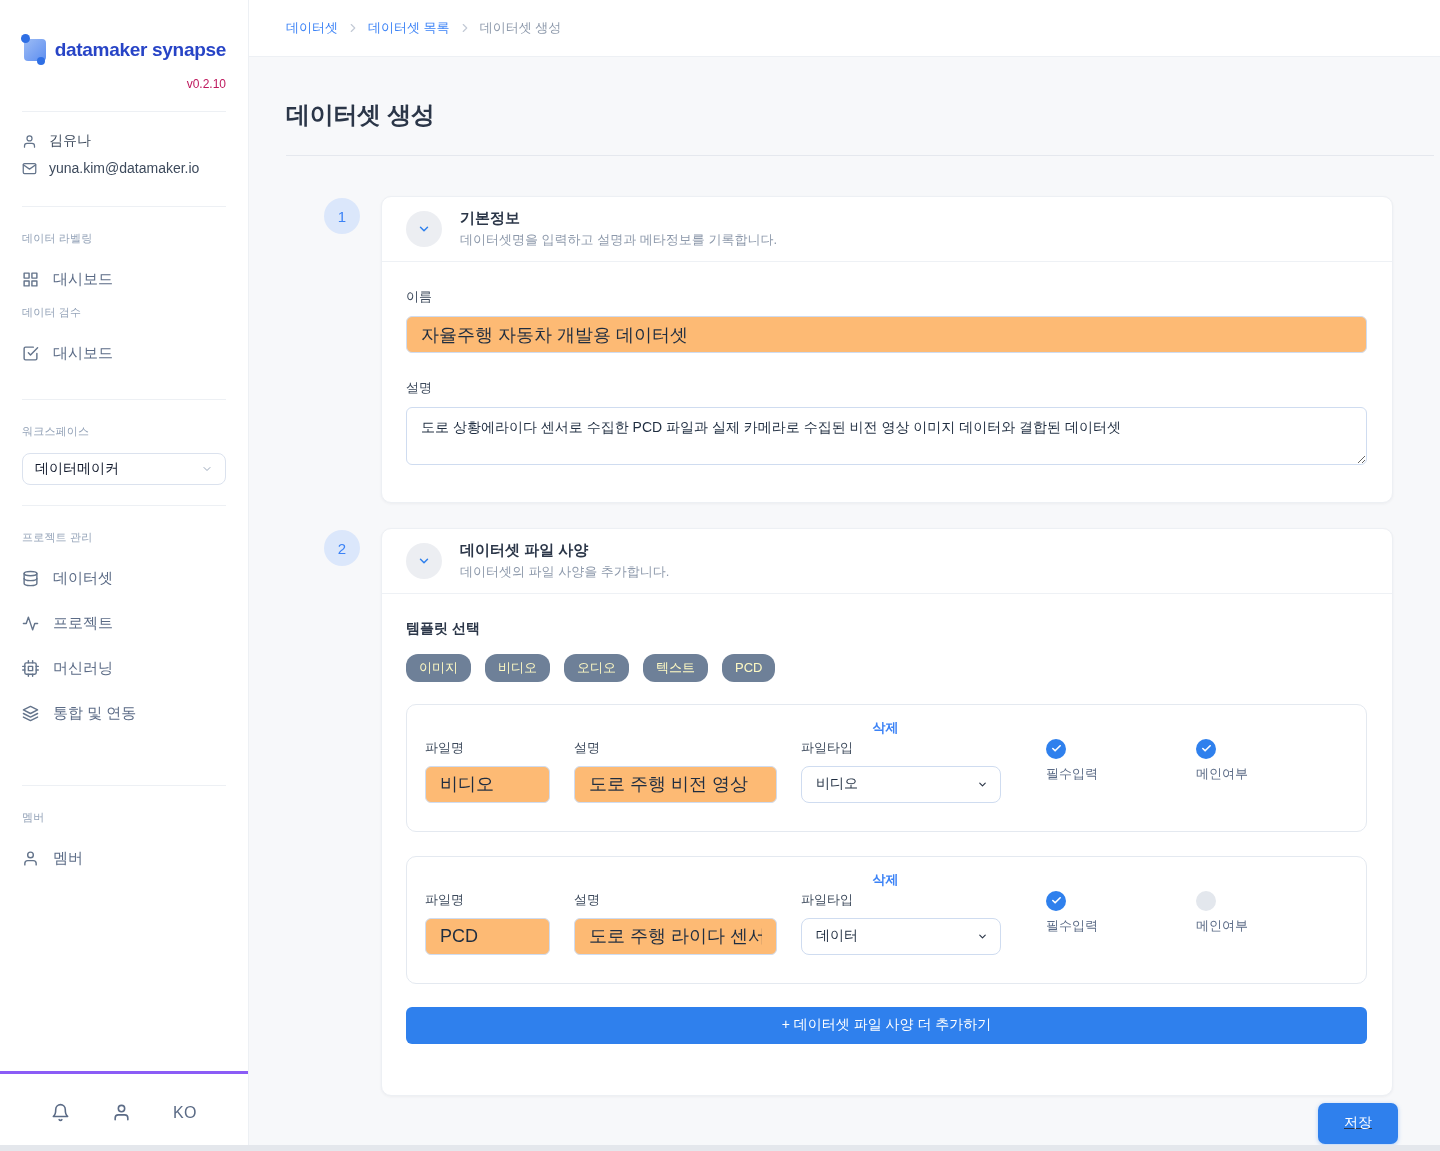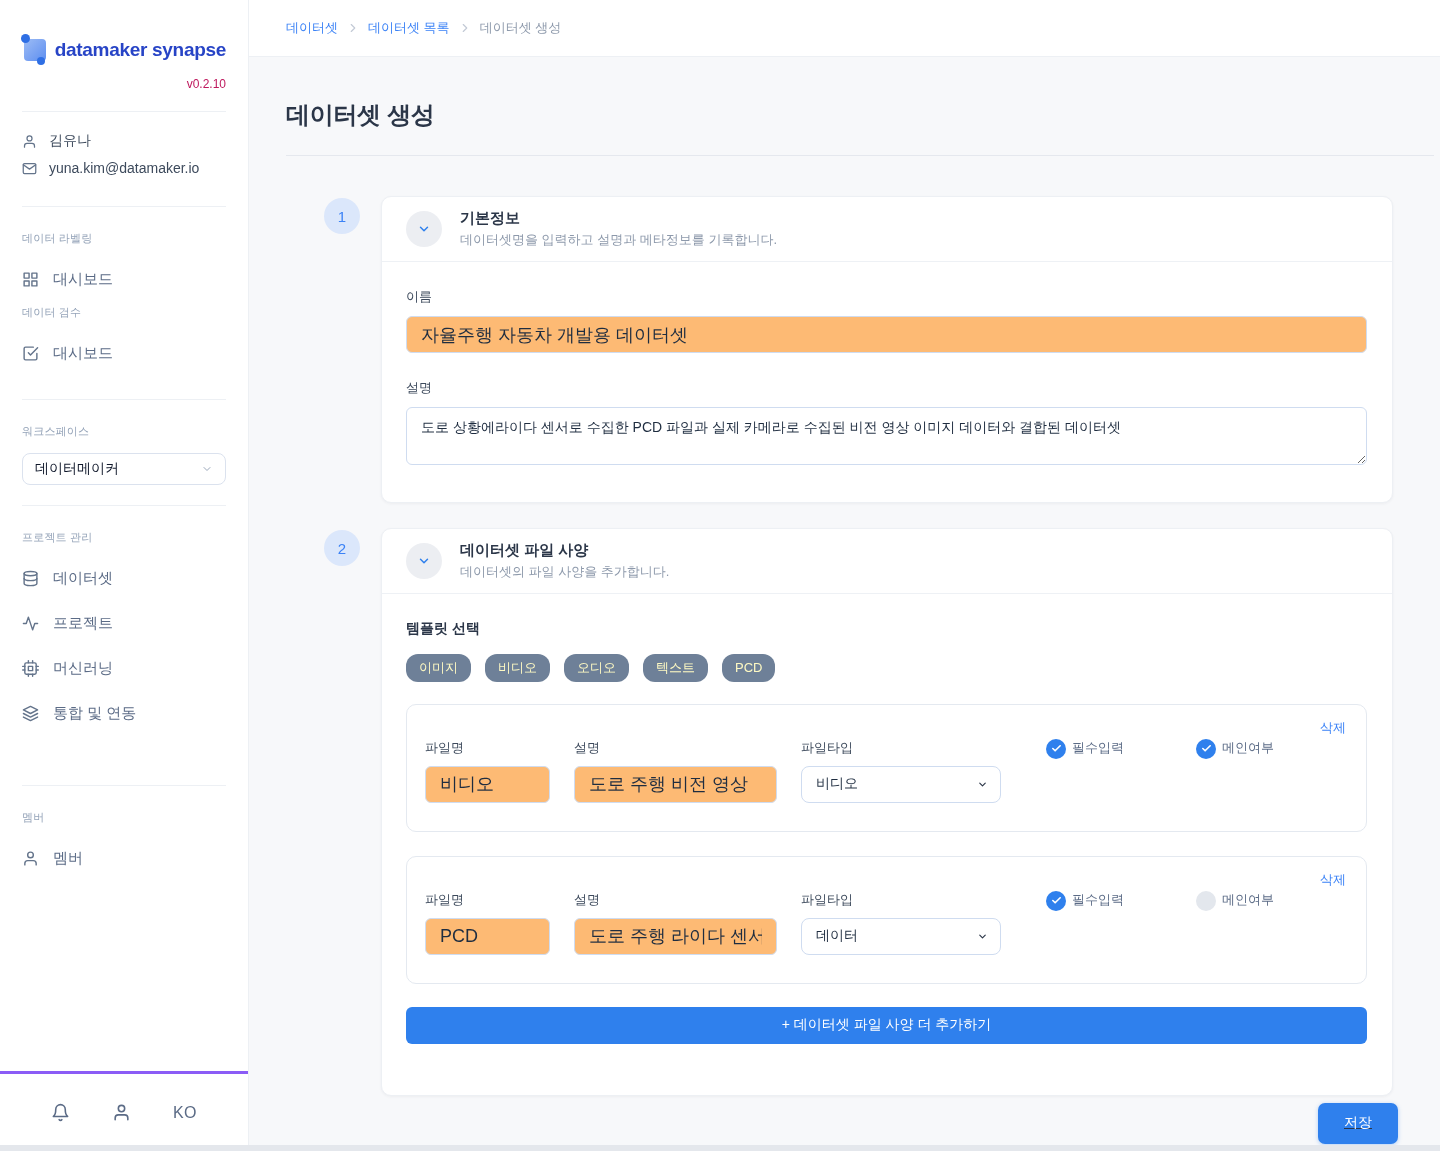--- a/index.html
+++ b/index.html
@@ -97,35 +97,35 @@
   .gap-26 { height:26px; }
 
   .tmpl-label { font-size:14px; font-weight:bold; color:#2b3648; margin-bottom:16px; }
   .chips { display:flex; gap:14px; margin-bottom:22px; }
   .chip {
     background:#6e8098; color:#fef9c3; font-size:13px; border:none; border-radius:12px;
     padding:6px 13px; cursor:pointer; line-height:1.2;
   }
 
   .spec-card { border:1px solid #e4e9f0; border-radius:10px; padding:14px 20px 28px 18px; margin-bottom:24px; }
-  .spec-del-row { display:flex; justify-content:flex-end; }
+  .spec-del-row { display:flex; justify-content:center;font-weight:bold; }
   .spec-del { font-size:13px; color:#3b82f6; cursor:pointer; }
   .spec-fields { display:flex; margin-top:2px; }
   .spec-col { display:flex; flex-direction:column; }
   .spec-col .field-label { margin-bottom:9px; }
   .col-name { width:125px; margin-right:24px; }
   .col-desc { width:203px; margin-right:24px; }
   .col-type { width:200px; margin-right:45px; }
   .select-box {
     height:37px; border:1px solid #cfdcf0; border-radius:8px; background:#fff;
     display:flex; align-items:center; justify-content:space-between; padding:0 12px 0 14px;
     font-size:14px; color:#1f2d40; cursor:pointer;
   }
   .select-box .chev { color:#2b3648; }
-  .check-col { width:150px; display:flex; flex-direction:row; gap:6px; }
+  .check-col { width:150px; display:flex; flex-direction:column; gap:6px; }
   .check-circle {
     width:20px; height:20px; border-radius:50%; background:#2f80ed;
     display:flex; align-items:center; justify-content:center; cursor:pointer; color:#fff;
   }
   .check-circle.off { background:#e3e7ed; }
   .check-circle.off svg { visibility:hidden; }
   .check-label { font-size:13px; color:#5b6b86; }
 
   .add-btn {
     width:100%; height:37px; background:#2f80ed; color:#ffffff; border:none; border-radius:6px;

